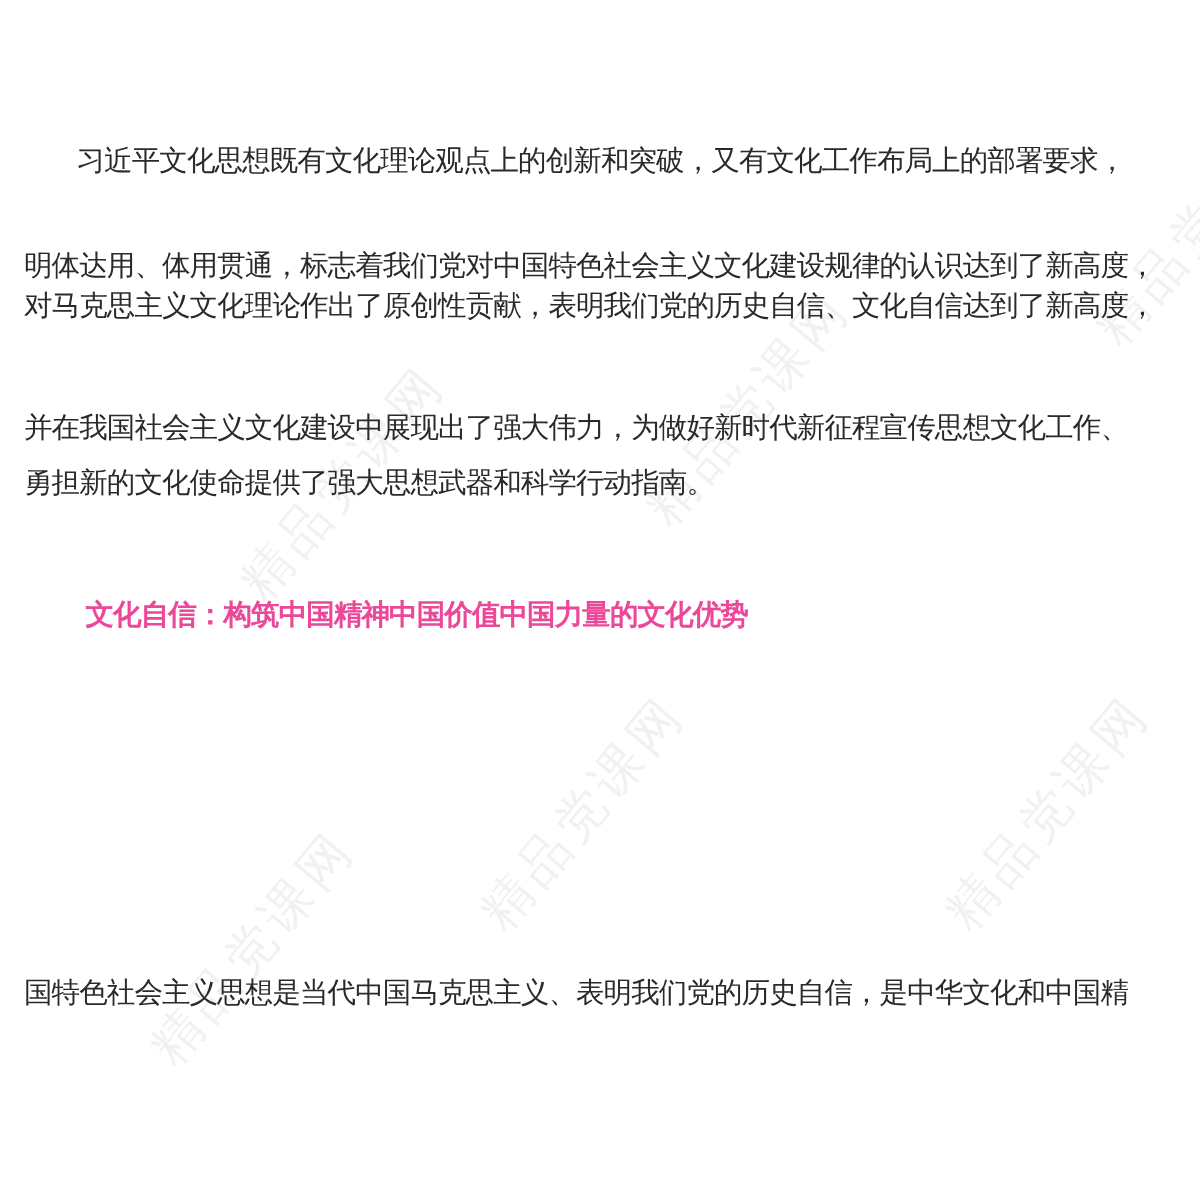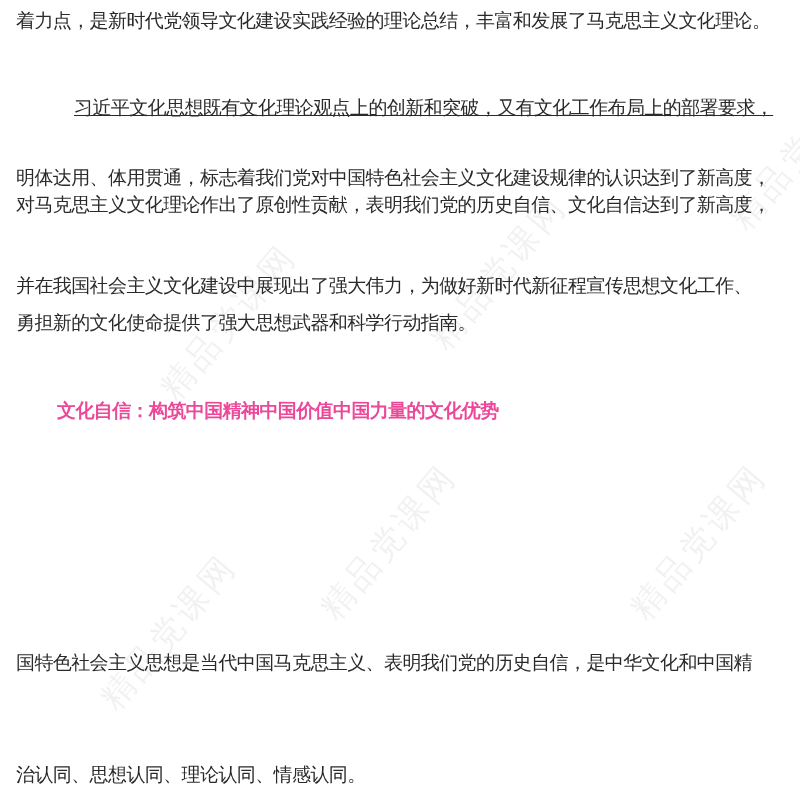--- a/index.html
+++ b/index.html
@@ -24,21 +24,21 @@
     }
     .line {
       position: absolute;
       left: 16px;
       white-space: nowrap;
       font-size: 19px;
       line-height: 26px;
       letter-spacing: -0.6px;
       transform-origin: left center;
     }
-    .indent { left: 74px; text-decoration: underline; }
+    .indent { left: 51px; }
     .heading {
       left: 57px;
       font-weight: bold;
       color: #ec4899;
     }
     .watermark {
       position: absolute;
       font-size: 34px;
       color: rgba(0,0,0,0.055);
       transform: rotate(-50deg);
@@ -53,26 +53,24 @@
 
 <div class="page">
 
   <div class="watermark" style="left:150px; top:380px;">精品党课网</div>
   <div class="watermark" style="left:420px; top:330px;">精品党课网</div>
   <div class="watermark" style="left:720px; top:210px;">精品党课网</div>
   <div class="watermark" style="left:310px; top:600px;">精品党课网</div>
   <div class="watermark" style="left:620px; top:600px;">精品党课网</div>
   <div class="watermark" style="left:90px; top:690px;">精品党课网</div>
 
-  <div class="line" style="top:7px;">着力点，是新时代党领导文化建设实践经验的理论总结，丰富和发展了马克思主义文化理论。</div>
 
   <div class="line indent" style="top:94px;">习近平文化思想既有文化理论观点上的创新和突破，又有文化工作布局上的部署要求，</div>
   <div class="line" style="top:164px;">明体达用、体用贯通，标志着我们党对中国特色社会主义文化建设规律的认识达到了新高度，</div>
   <div class="line" style="top:191px;">对马克思主义文化理论作出了原创性贡献，表明我们党的历史自信、文化自信达到了新高度，</div>
   <div class="line" style="top:272px;">并在我国社会主义文化建设中展现出了强大伟力，为做好新时代新征程宣传思想文化工作、</div>
   <div class="line" style="top:309px;text-align:right;">勇担新的文化使命提供了强大思想武器和科学行动指南。</div>
 
   <div class="line heading" style="top:397px;">文化自信：构筑中国精神中国价值中国力量的文化优势</div>
 
   <div class="line" style="top:649px;">国特色社会主义思想是当代中国马克思主义、表明我们党的历史自信，是中华文化和中国精</div>
-  <div class="line" style="top:761px;">治认同、思想认同、理论认同、情感认同。</div>
 
 </div>
 
 </body></html>

